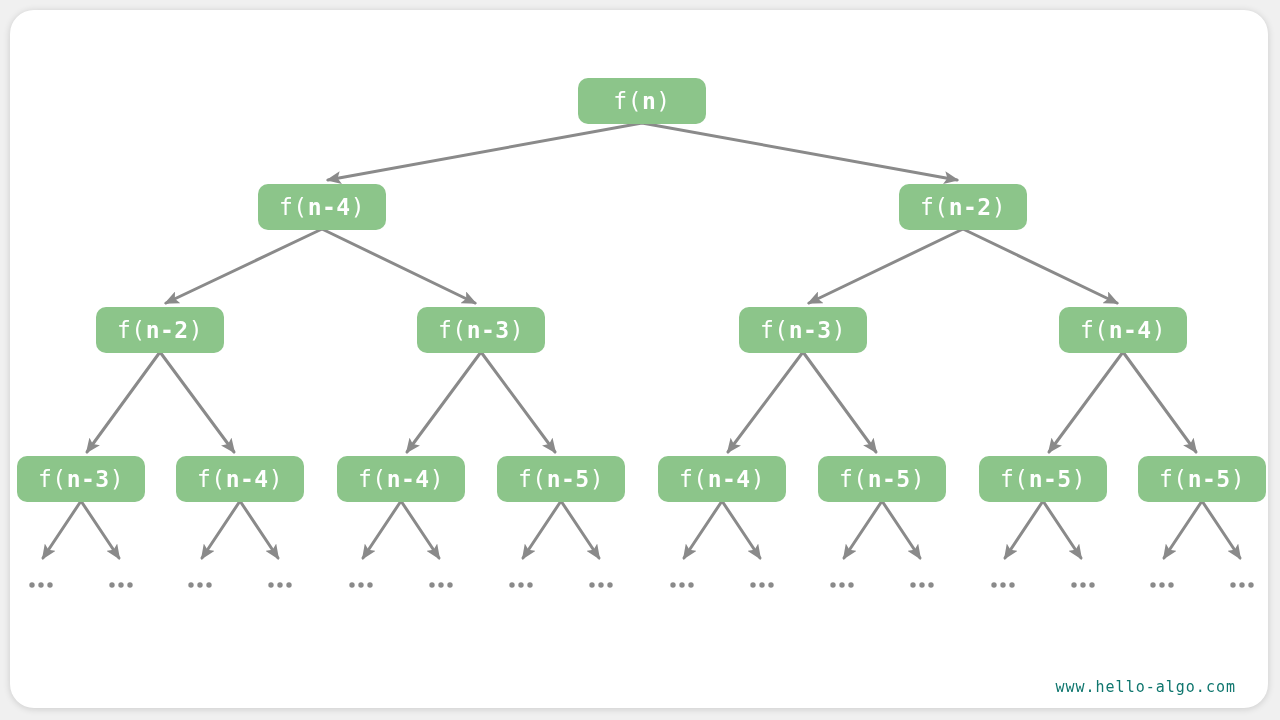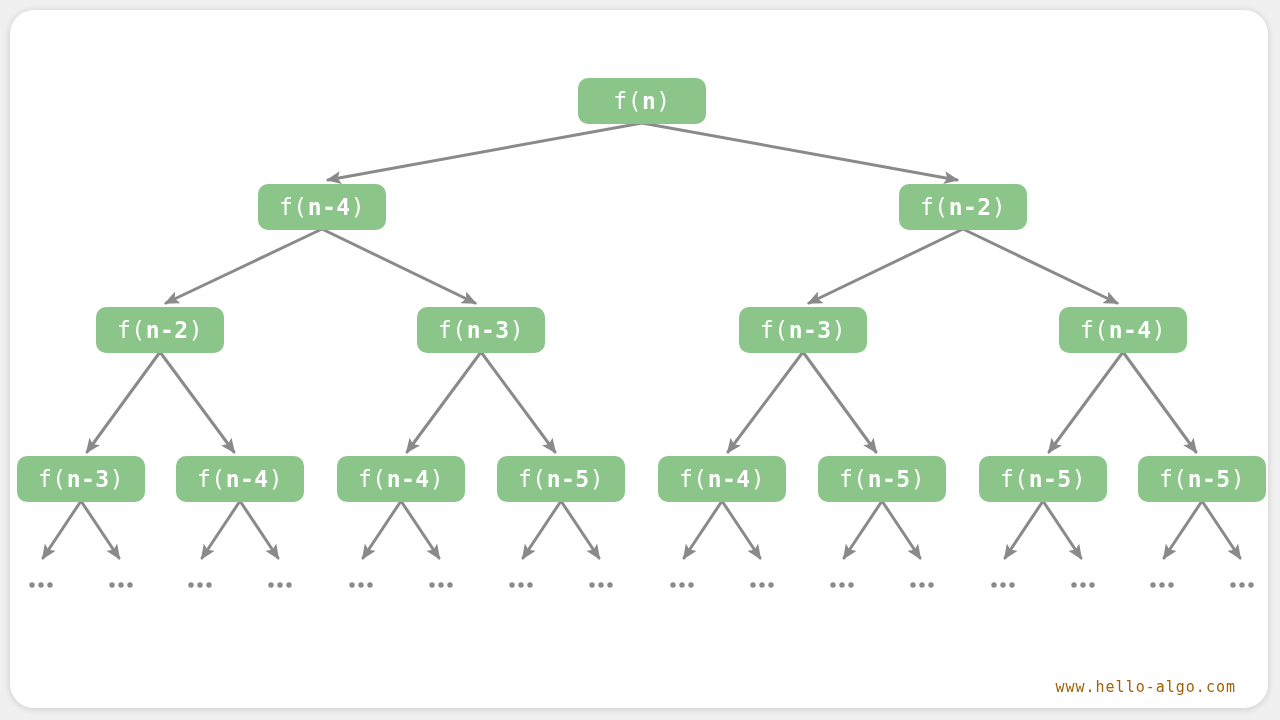--- a/index.html
+++ b/index.html
@@ -236,13 +236,13 @@
       <span class="var">n-5</span>
       <span class="suf">)</span>
     </div>
     <div class="node" style="left: 1138px; top: 456px; width: 128px; height: 46px; border-radius: 10px; background: rgb(140, 197, 138); color: rgb(255, 255, 255);">
       <span class="pre">f(</span>
       <span class="var">n-5</span>
       <span class="suf">)</span>
     </div>
   </div>
 
-<div class="watermark" style="color: #a16207;">www.hello-algo.com</div>
+<div class="watermark" style="color: #0f766e;">www.hello-algo.com</div>
 
 </body></html>

